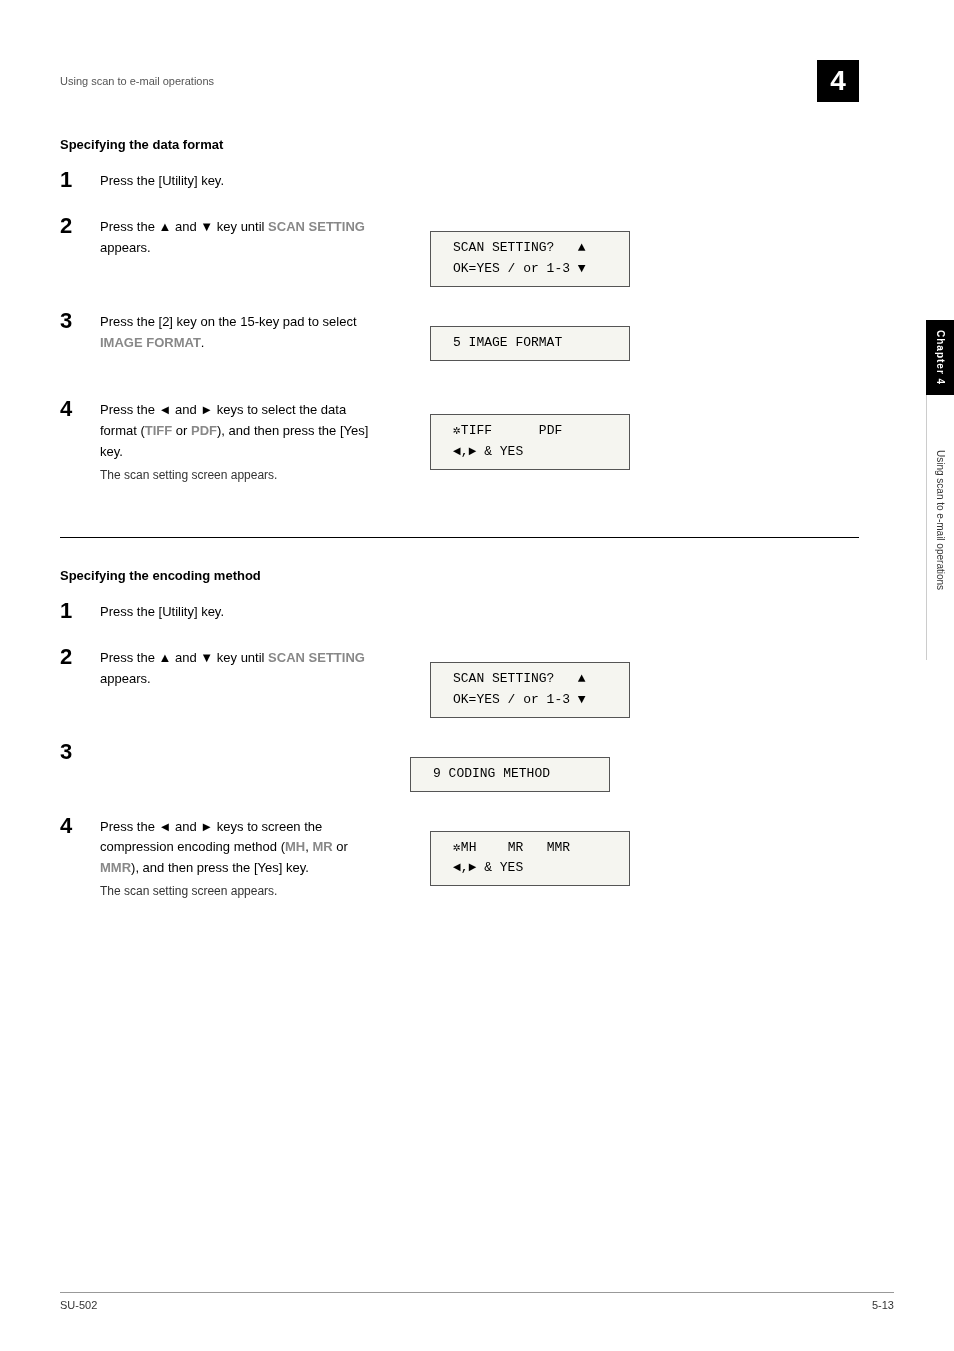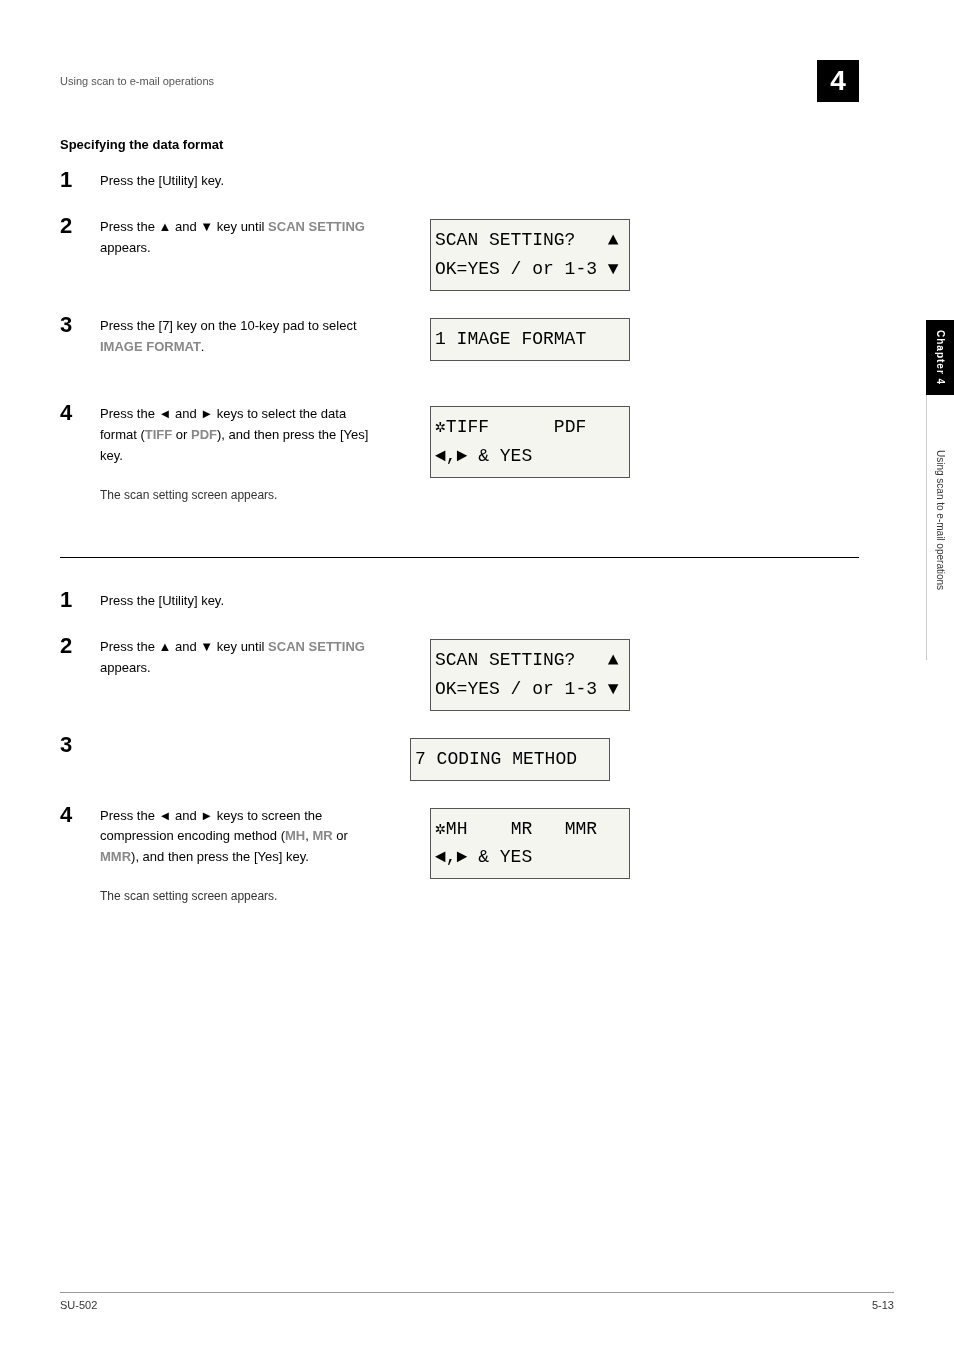--- a/index.html
+++ b/index.html
@@ -112,41 +112,41 @@
     }
 
     .step-content {
       flex: 1;
       padding-top: 3px;
       font-size: 13px;
       line-height: 1.6;
     }
 
     .step-note {
-      margin-top: 19px;
+      margin-top: 3px;
       font-size: 12px;
       color: #333;
     }
 
     .highlight {
       color: #888;
       font-weight: bold;
     }
 
     
     .lcd-display {
       border: 1px solid #555;
       background: #f5f5f0;
       font-family: 'Courier New', Courier, monospace;
-      font-size: 18px;
-      padding: 6px 4px;
+      font-size: 13px;
+      padding: 6px 22px;
       min-width: 200px;
       max-width: 220px;
       margin-left: 20px;
-      margin-top: 2px;
+      margin-top: 14px;
     }
 
     .lcd-line {
       display: flex;
       justify-content: space-between;
       align-items: center;
       line-height: 1.6;
       white-space: pre;
     }
 
@@ -237,27 +237,27 @@
             <div class="lcd-line">OK=YES / or 1-3 ▼</div>
           </div>
         </div>
       </div>
 
       <div class="step-with-display">
         <div class="step-left">
           <div class="step-inline">
             <div class="step-number">3</div>
             <div class="step-content">
-              <span>Press the [7] key on the 10-key pad to select </span><span class="highlight">IMAGE FORMAT</span><span>.</span>
-            </div>
-          </div>
-        </div>
-        <div class="step-display">
-          <div class="lcd-display">
-            <div class="lcd-line">1 IMAGE FORMAT</div>
+              <span>Press the [2] key on the 15-key pad to select </span><span class="highlight">IMAGE FORMAT</span><span>.</span>
+            </div>
+          </div>
+        </div>
+        <div class="step-display">
+          <div class="lcd-display">
+            <div class="lcd-line">5 IMAGE FORMAT</div>
           </div>
         </div>
       </div>
 
       <div class="step-with-display">
         <div class="step-left">
           <div class="step-inline">
             <div class="step-number">4</div>
             <div class="step-content">
               <span>Press the ◄ and ► keys to select the data format (</span><span class="highlight">TIFF</span><span> or </span><span class="highlight">PDF</span><span>), and then press the [Yes] key.</span>
@@ -270,20 +270,21 @@
             <div class="lcd-line">✲TIFF&nbsp;&nbsp;&nbsp;&nbsp;&nbsp;&nbsp;PDF</div>
             <div class="lcd-line">◄,► &amp; YES</div>
           </div>
         </div>
       </div>
     </div>
 
     <hr class="divider-line">
 
     <div class="section">
+      <div class="section-title">Specifying the encoding method</div>
 
       <div class="step-inline">
         <div class="step-number">1</div>
         <div class="step-content">
           <span>Press the [Utility] key.</span>
         </div>
       </div>
 
       <div class="step-with-display">
         <div class="step-left">
@@ -303,21 +304,21 @@
       </div>
 
       <div class="step-with-display">
         <div class="step-left">
           <div class="step-inline">
             <div class="step-number">3</div>
           </div>
         </div>
         <div class="step-display">
           <div class="lcd-display">
-            <div class="lcd-line">7 CODING METHOD</div>
+            <div class="lcd-line">9 CODING METHOD</div>
           </div>
         </div>
       </div>
 
       <div class="step-with-display">
         <div class="step-left">
           <div class="step-inline">
             <div class="step-number">4</div>
             <div class="step-content">
               <span>Press the ◄ and ► keys to screen the compression encoding method (</span><span class="highlight">MH</span><span>, </span><span class="highlight">MR</span><span> or </span><span class="highlight">MMR</span><span>), and then press the [Yes] key.</span>

